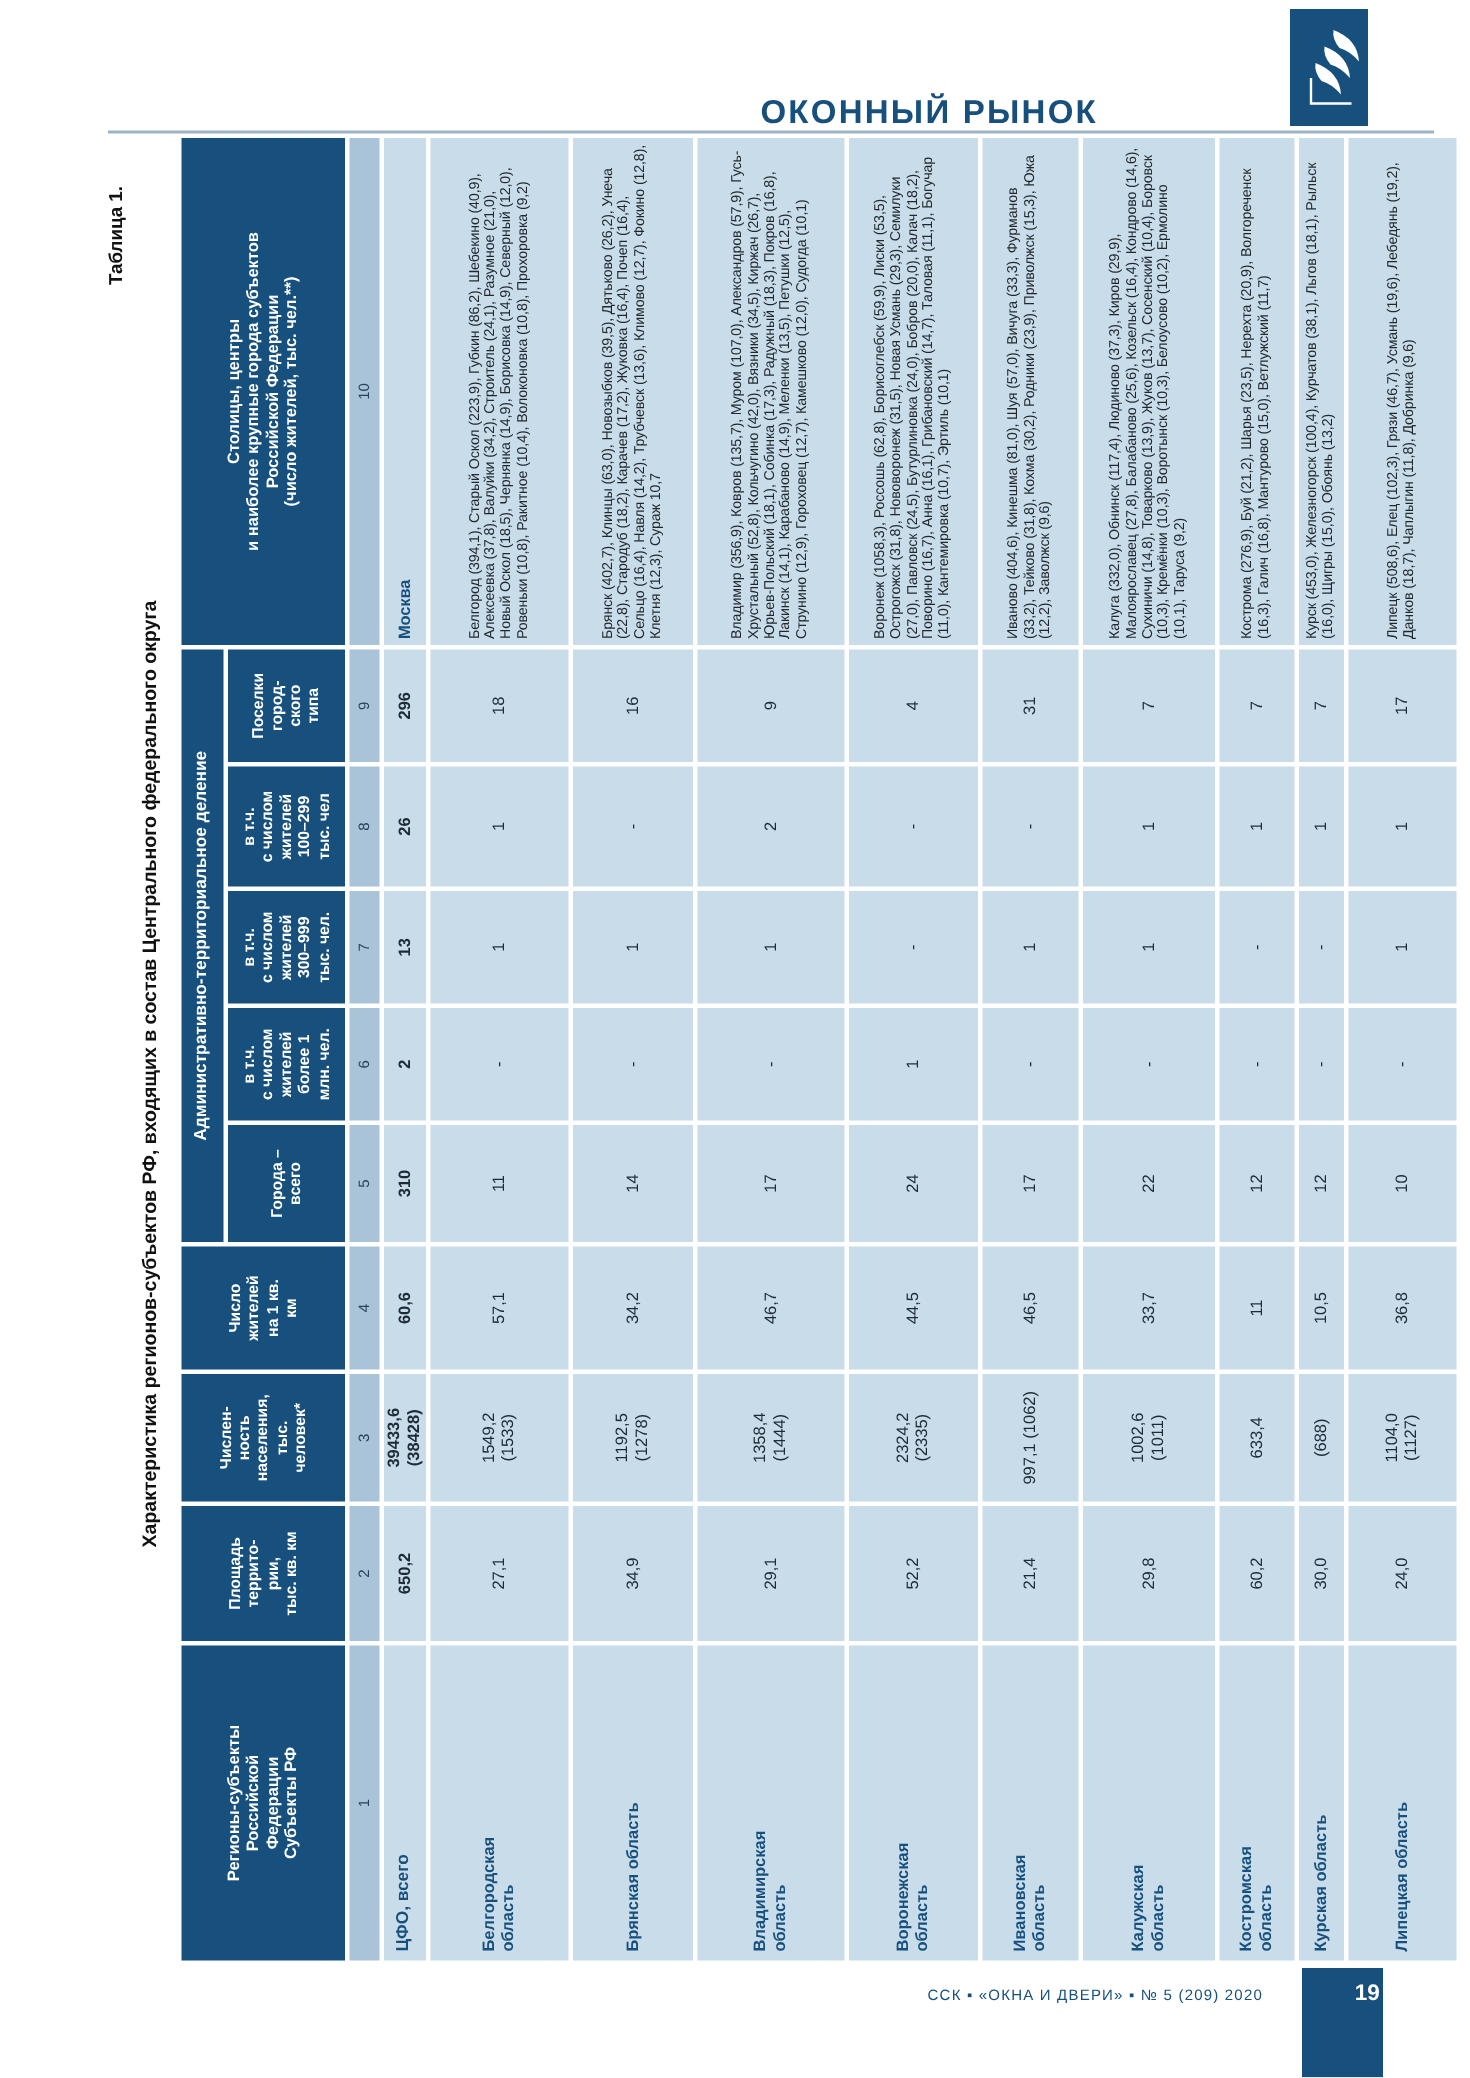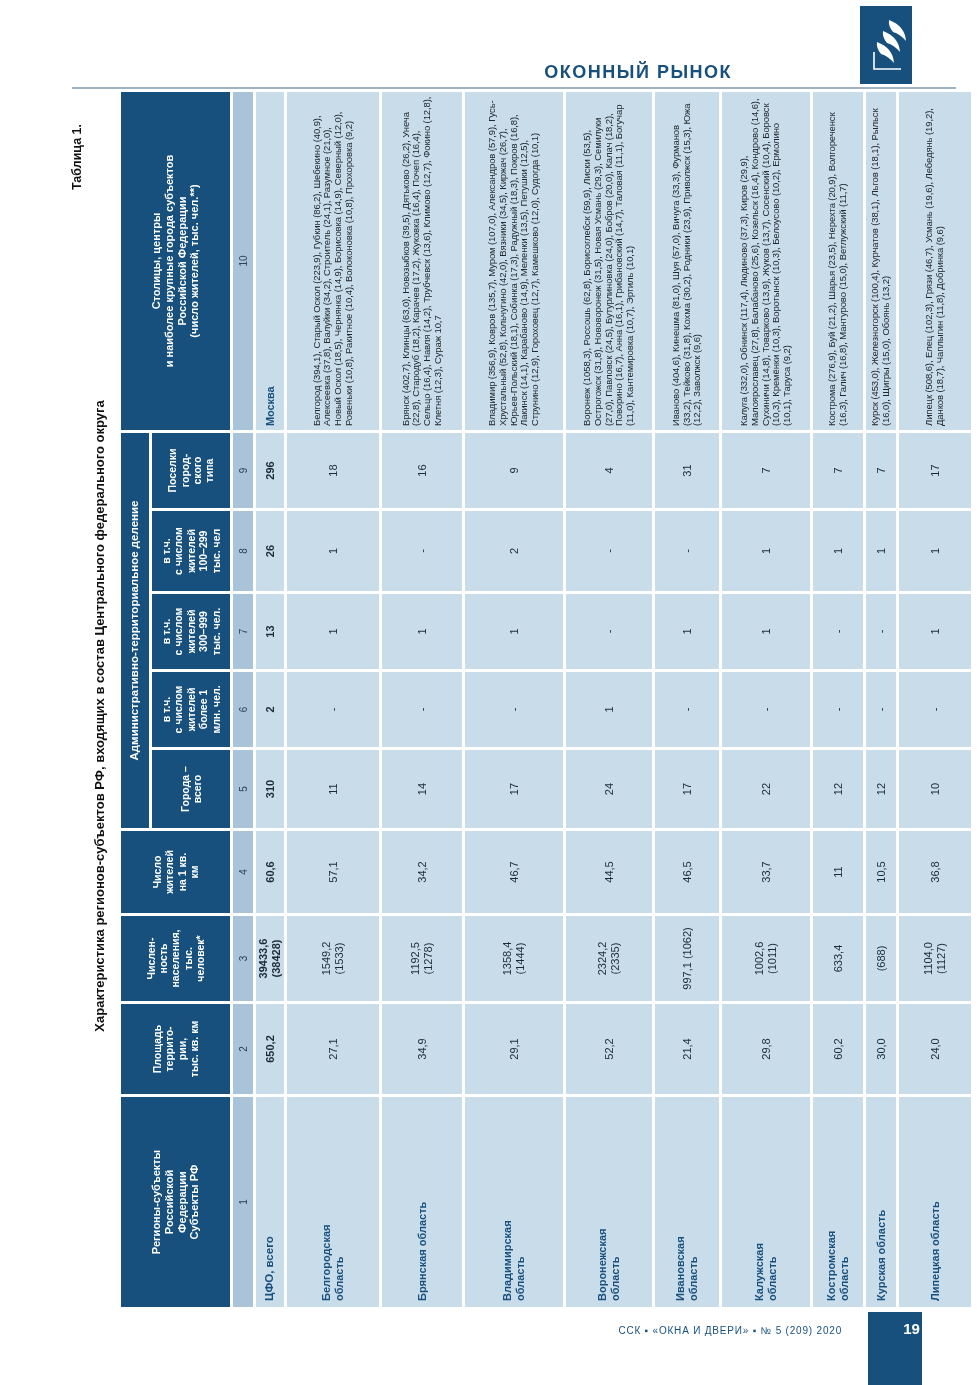--- a/index.html
+++ b/index.html
@@ -1,20 +1,20 @@
 <!DOCTYPE html>
 <html><head>
 <meta charset="utf-8">
 <style>
   html,body{margin:0;padding:0;background:#ffffff;}
   .page{position:relative;width:980px;height:1385px;background:#ffffff;overflow:hidden;
         font-family:"Liberation Sans",sans-serif;}
 
   
-  .section-title{position:absolute;top:62px;right:248px;font-size:18px;font-weight:bold;
+  .section-title{position:absolute;top:62px;right:248px;font-size:22px;font-weight:bold;
                  letter-spacing:1.5px;color:#17507d;}
   .logo{position:absolute;top:6px;left:860px;width:52px;height:78px;background:#17507d;}
   .header-rule{position:absolute;top:87px;left:72px;width:884px;height:2px;background:#9db3c4;}
 
   
   .rotated-block{position:absolute;left:70px;top:1310px;width:1188px;
                  transform:rotate(-90deg);transform-origin:0 0;}
   .tbl-label{height:22px;font-size:12.5px;font-weight:bold;color:#111111;
              text-align:right;padding-right:2px;}
   .tbl-title{height:26px;font-size:13px;font-weight:bold;color:#111111;text-align:center;}

